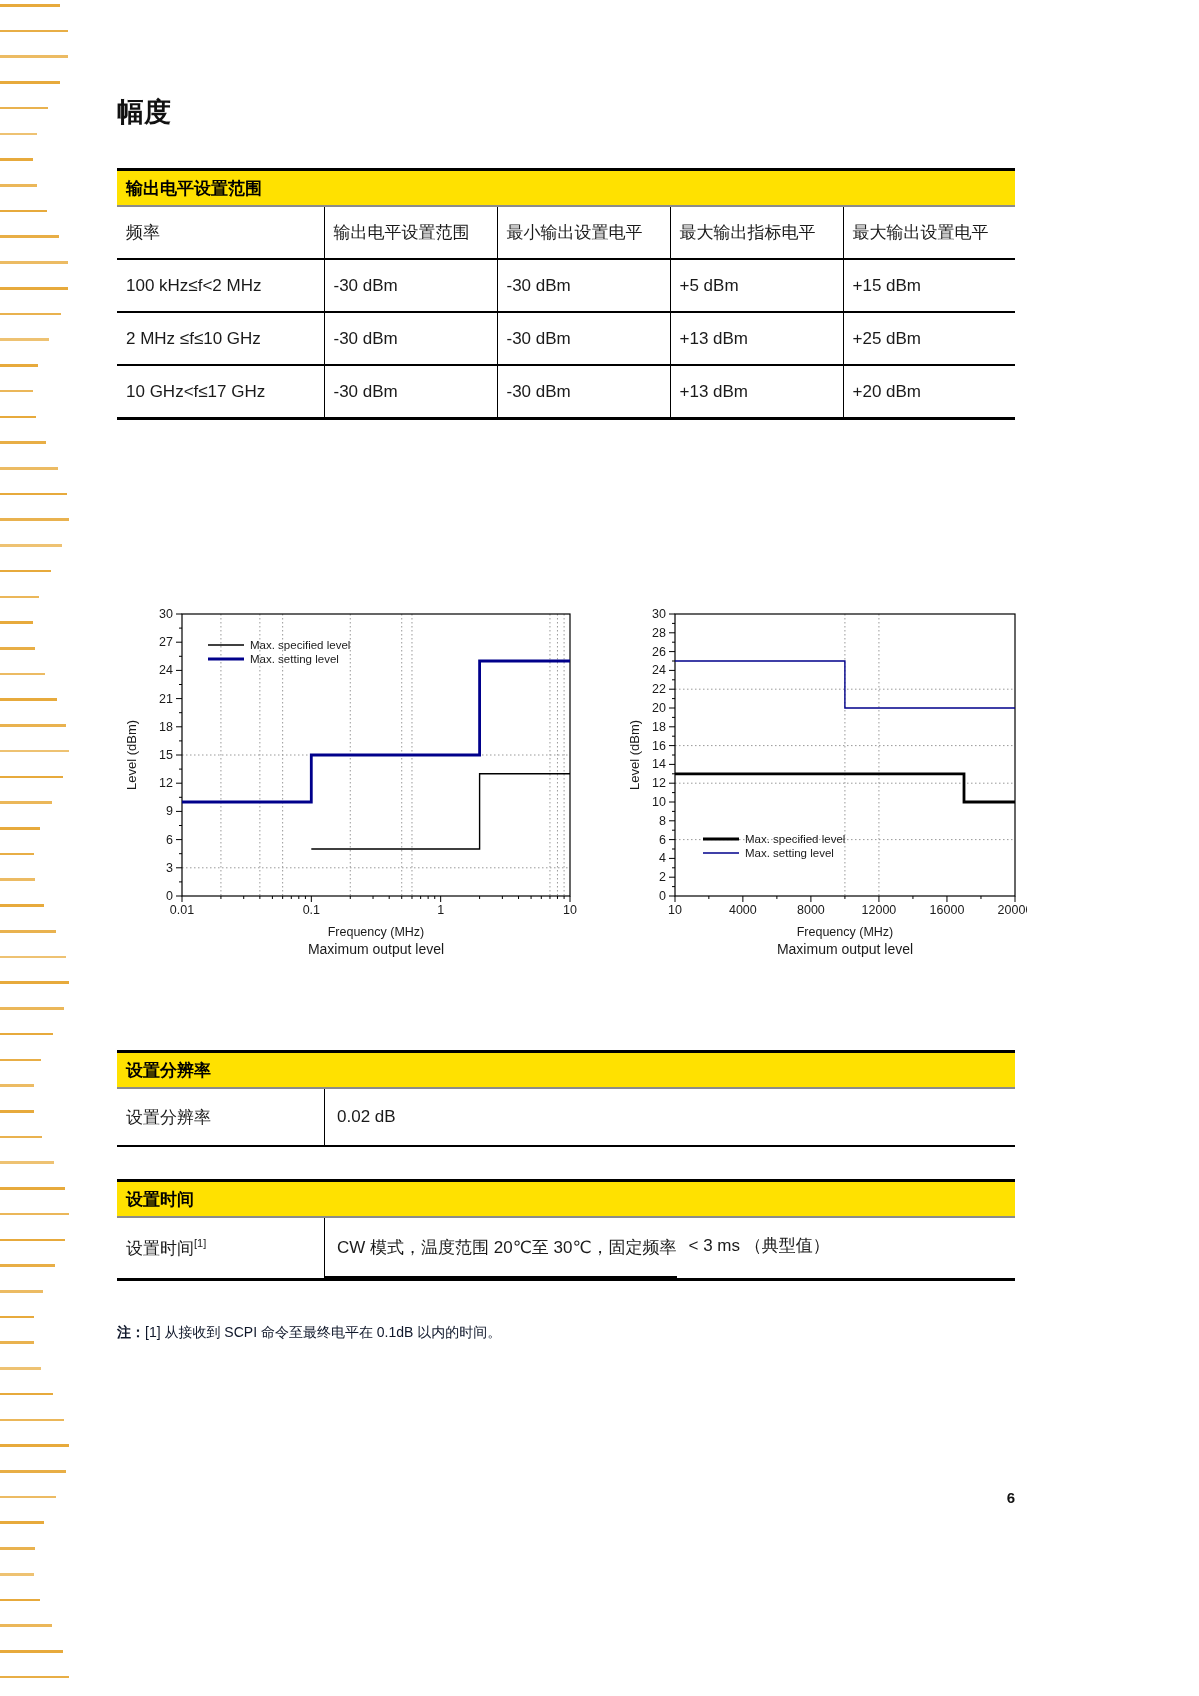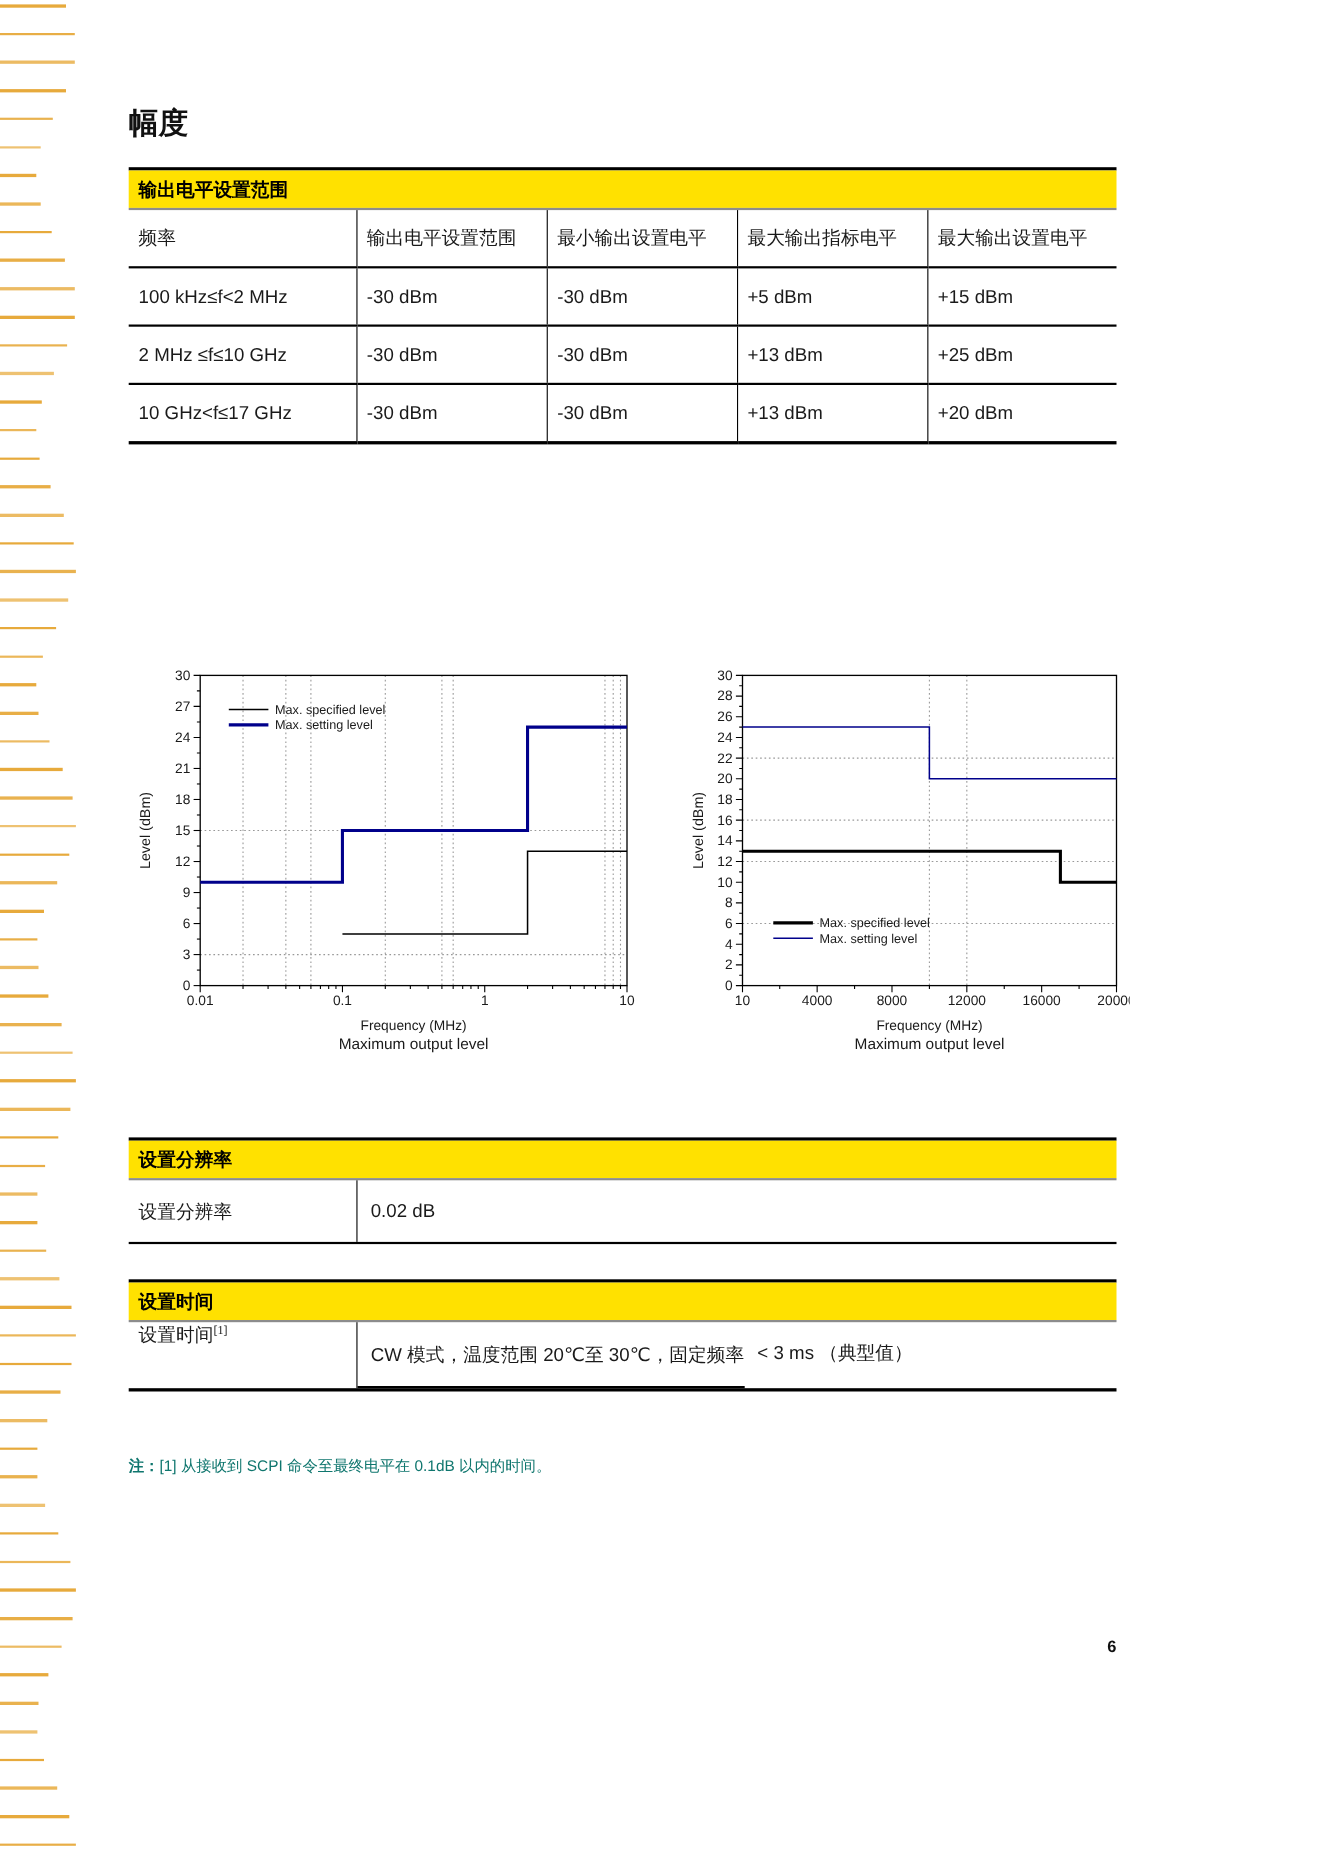--- a/index.html
+++ b/index.html
@@ -5,21 +5,21 @@
   html,body{margin:0;padding:0;}
   body{
     width:1199px;height:1696px;position:relative;background:#ffffff;
     font-family:"Liberation Sans","DejaVu Sans",sans-serif;color:#1a1a1a;
     overflow:hidden;
   }
   .decor{position:absolute;left:0;top:0;width:120px;height:1696px;}
   .decor .dline{position:absolute;left:0;height:2.6px;background:#E7AA3C;}
   .content{position:absolute;left:117px;top:0;width:898px;height:1208px;}
   .page-title{position:absolute;top:94px;left:0;margin:0;font-size:27px;font-weight:bold;color:#111;}
-  .section{position:absolute;left:0;width:898px;}
+  .section{position:absolute;left:0;width:898px;margin-top:16px;}
   .sec1{top:152px;}
   .sec2{top:1034px;}
   .sec3{top:1163px;}
   .rule-black{height:3px;background:#000;}
   .rule-gray{height:2px;background:#8C8C8C;}
   .yellow-bar{height:34px;background:#FFE100;display:flex;align-items:center;padding-left:9px;
     font-weight:bold;font-size:17px;color:#000;}
   table.spec{border-collapse:collapse;width:898px;table-layout:fixed;}
   table.spec th,table.spec td{
     text-align:left;font-weight:normal;font-size:17px;height:51px;
@@ -28,26 +28,26 @@
   table.spec th+th,table.spec td+td{border-left:1.5px solid #000;}
   table.spec tbody tr:last-child td{border-bottom:3px solid #000;}
   .charts{position:absolute;top:602px;left:0;width:898px;height:372px;}
   .chart-svg{position:absolute;top:0;}
   .chart-low{left:3px;}
   .chart-high{left:506px;}
   .kv-row{display:flex;border-bottom:2px solid #000;height:56px;align-items:stretch;font-size:17px;}
   .kv-label{width:207px;display:flex;align-items:center;padding-left:9px;box-sizing:border-box;}
   .kv-value{flex:1;border-left:1.5px solid #000;display:flex;align-items:center;padding-left:12px;}
   .settle{display:flex;border-bottom:3.5px solid #000;font-size:17px;}
-  .settle-left{width:207px;display:flex;align-items:flex-start;padding-left:9px;box-sizing:border-box;font-family:Liberation Serif, serif;}
+  .settle-left{width:207px;display:flex;align-items:center;padding-left:9px;box-sizing:border-box;}
   .settle-right{flex:1;border-left:1.5px solid #000;display:flex;flex-direction:row;}
   .settle-row1{height:58px;border-bottom:2px solid #000;display:flex;align-items:center;padding-left:12px;}
   .settle-row2{height:55px;display:flex;align-items:center;padding-left:12px;}
   sup{font-size:11px;}
-  .footnote{position:absolute;top:1324px;left:0;font-size:14px;color:#0f766e;}
+  .footnote{position:absolute;top:1324px;left:0;font-size:14px;color:#0f172a;}
   .footnote b{font-weight:bold;}
   .pageno{position:absolute;top:1489px;right:0;font-size:15px;font-weight:bold;color:#111;}
 </style>
 </head>
 <body>
 
 <div class="decor">
     <div class="dline" style="top: 4px; width: 60.4px; background: rgb(231, 170, 60); opacity: 1;"></div>
     <div class="dline" style="top: 29.72px; width: 68px; background: rgb(231, 170, 60); opacity: 0.95;"></div>
     <div class="dline" style="top: 55.44px; width: 67.9px; background: rgb(231, 170, 60); opacity: 0.8;"></div>

